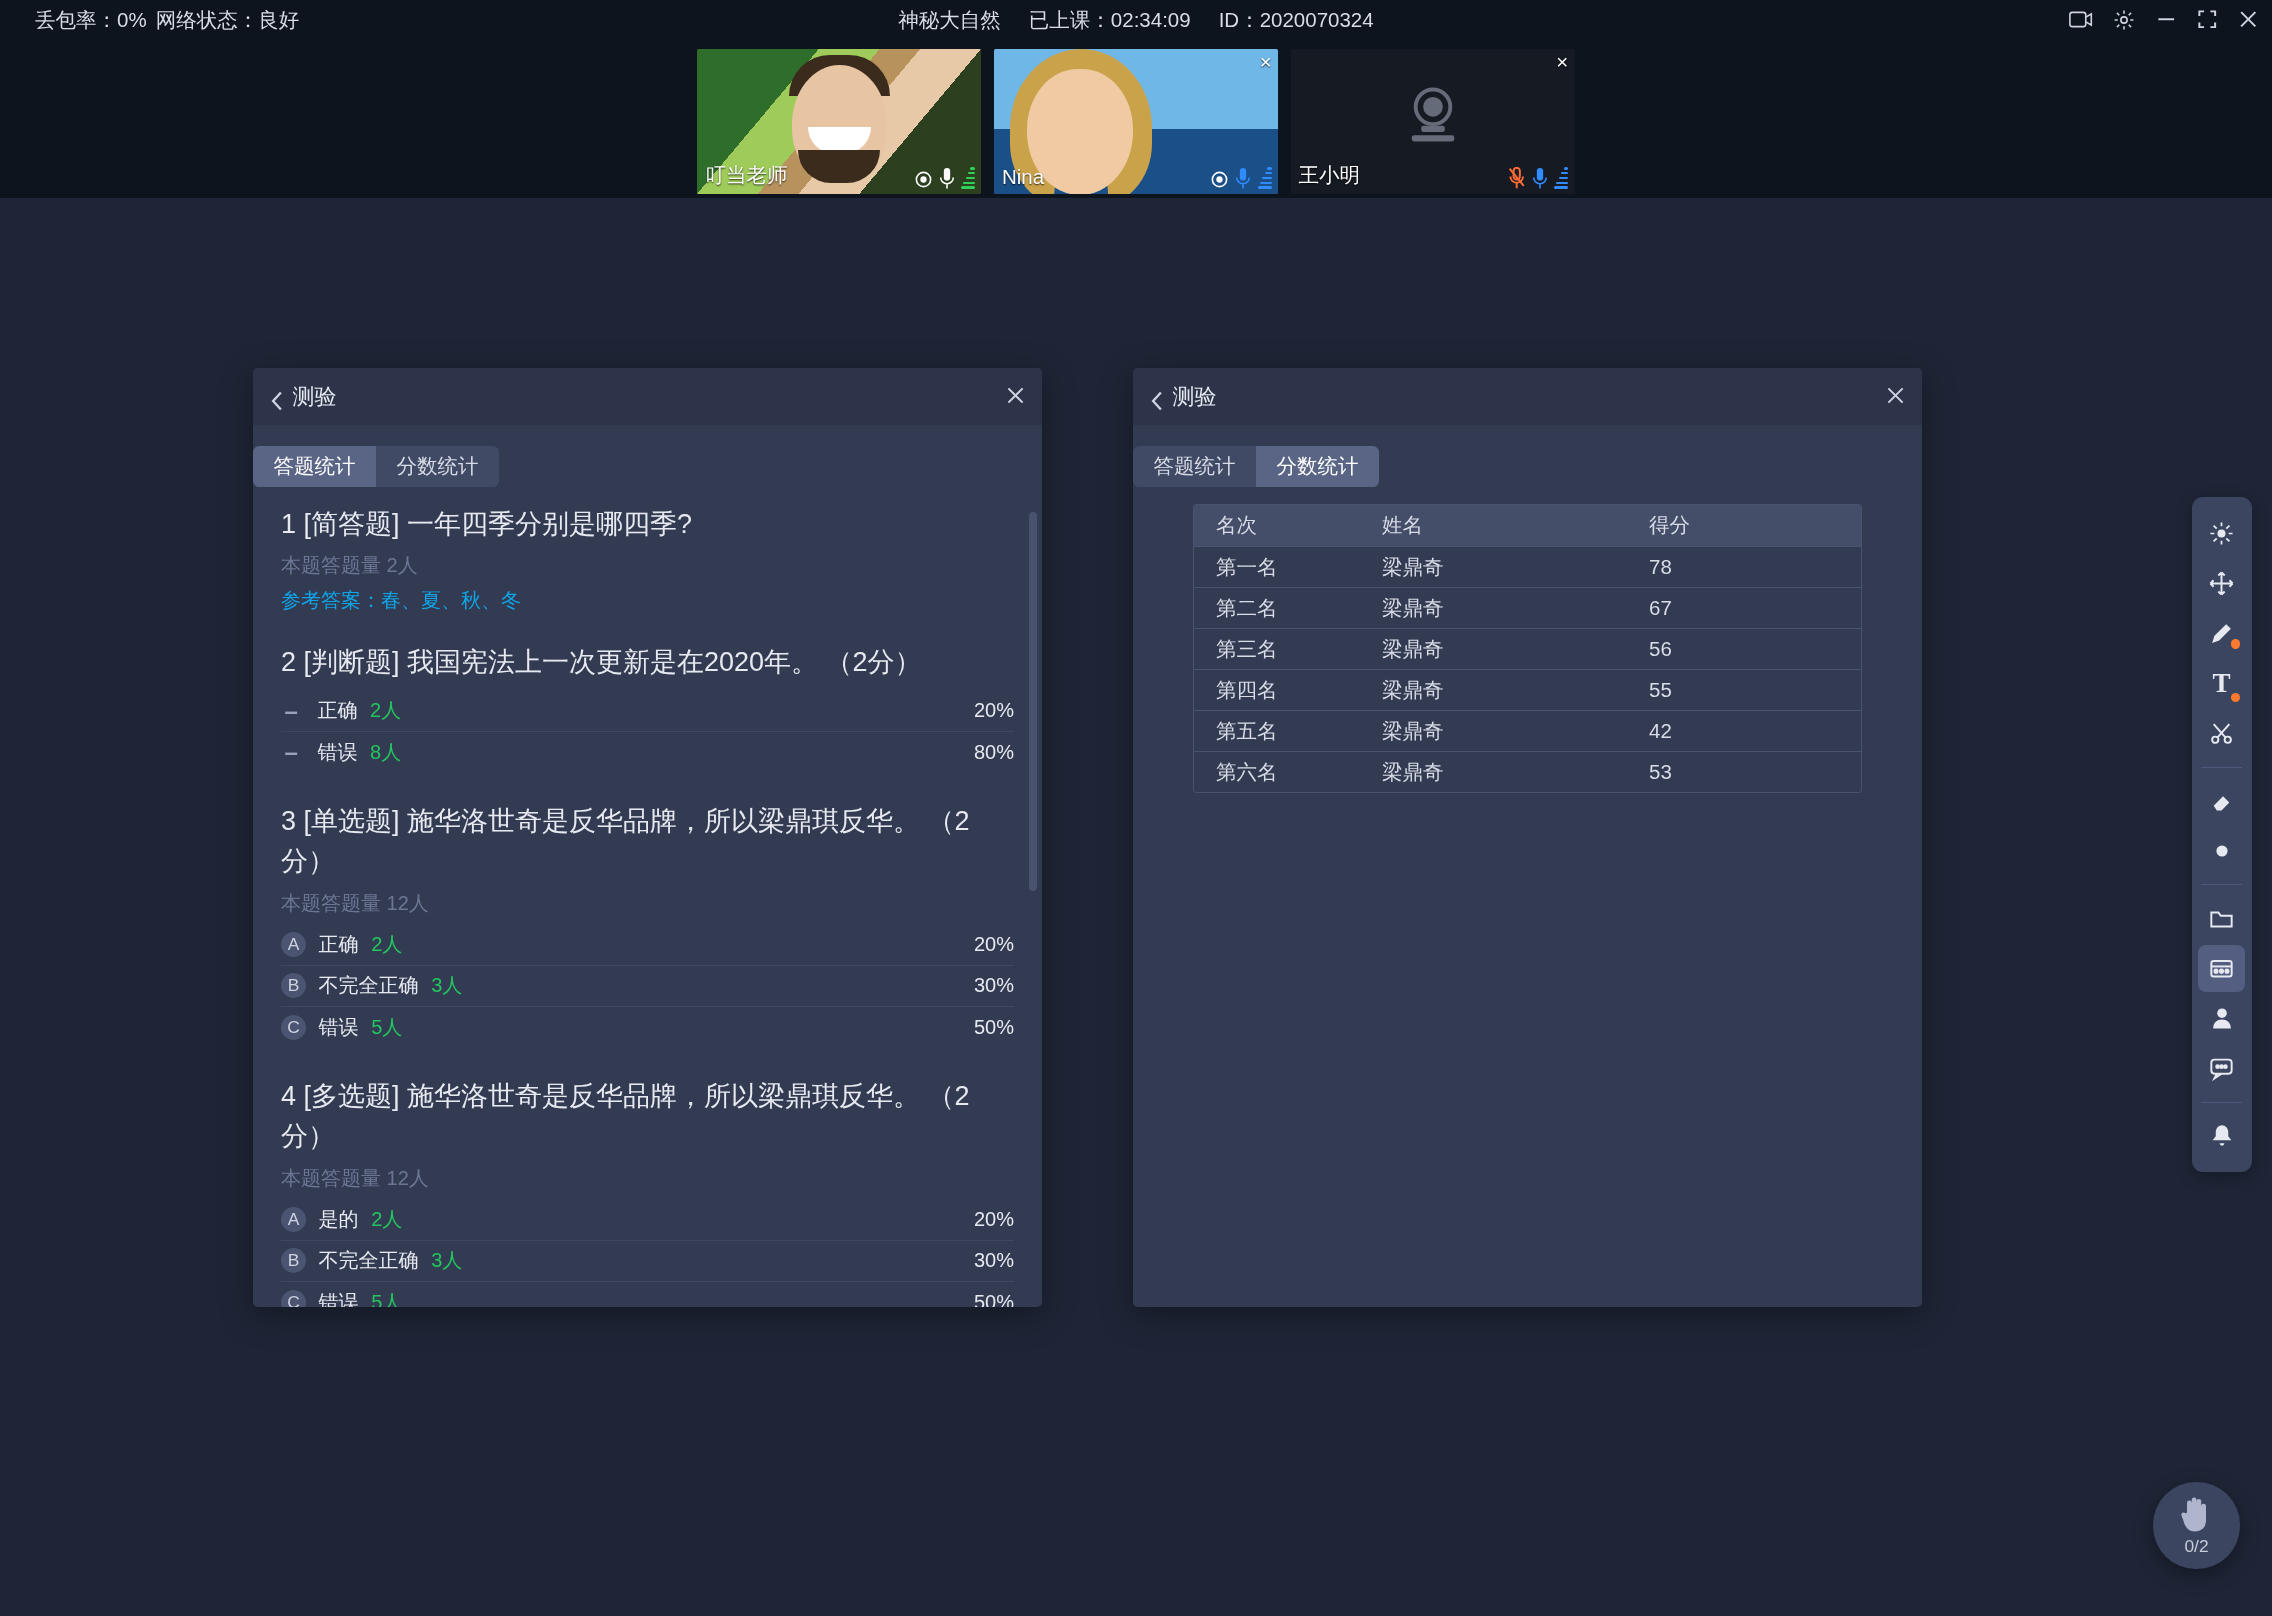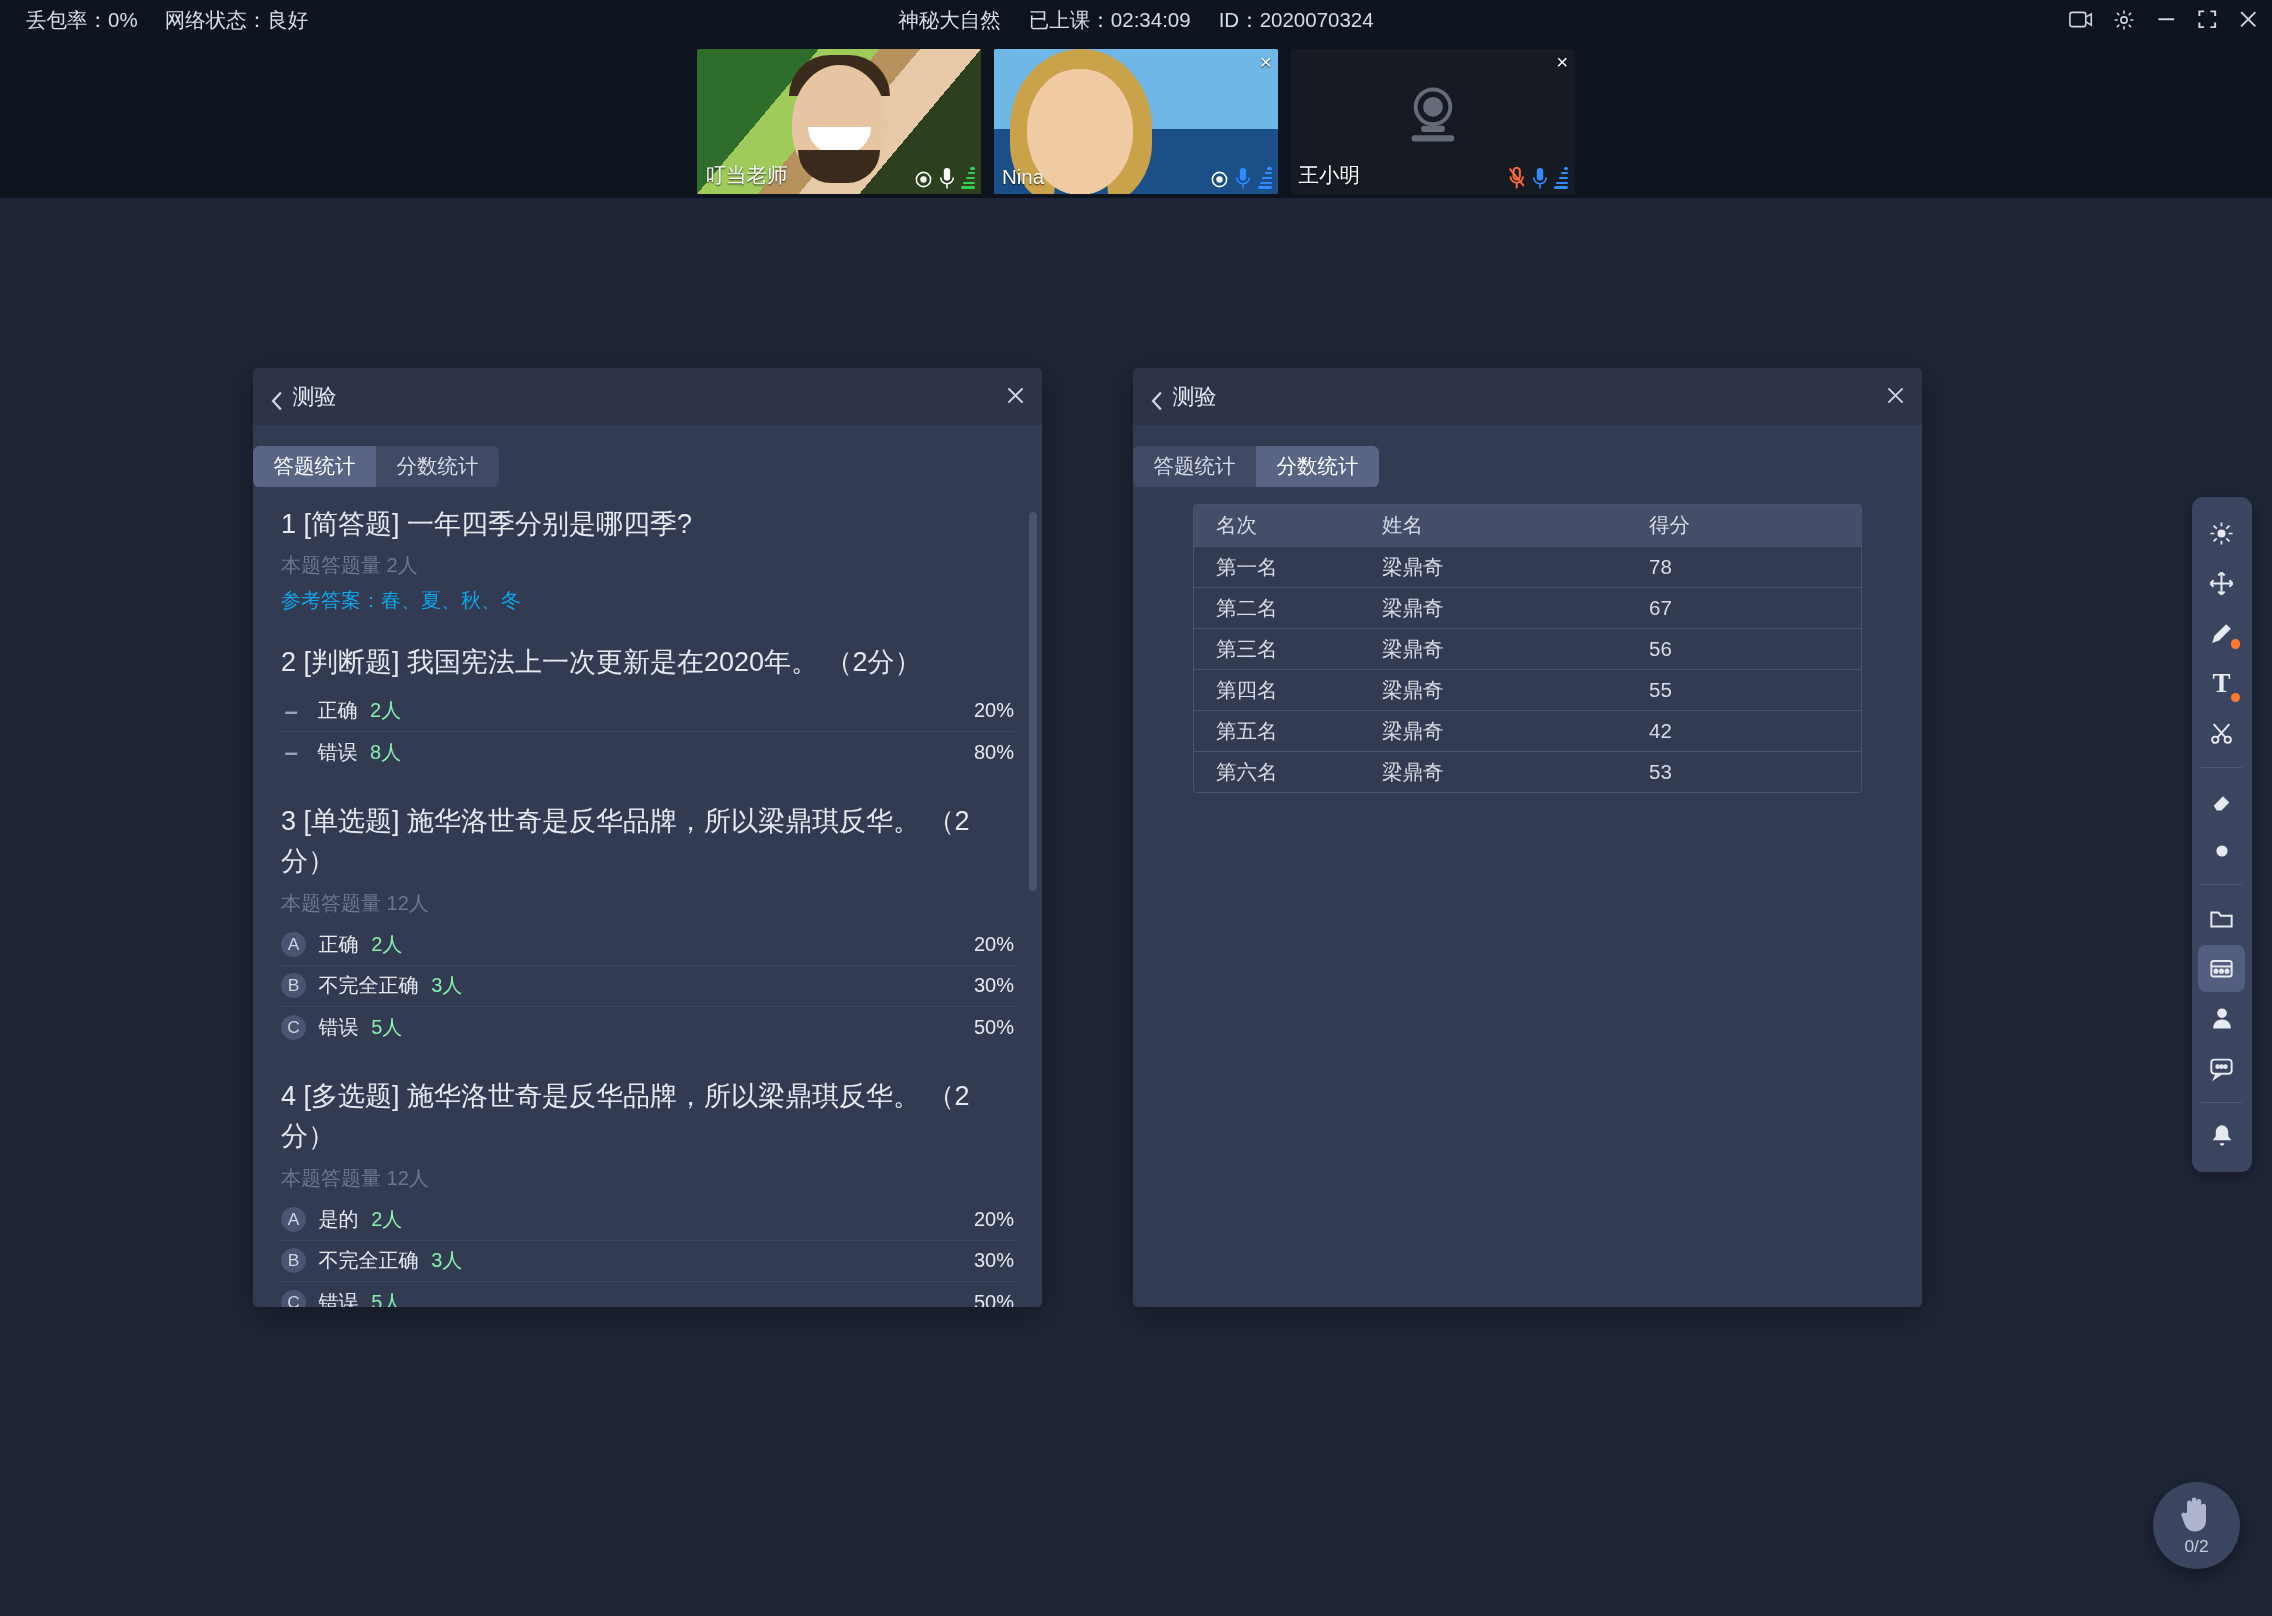--- a/index.html
+++ b/index.html
@@ -1,19 +1,19 @@
 <!DOCTYPE html>
 <html style="font-size:12.6px"><head>
 <meta charset="utf-8">
 <style>
 html,body{margin:0;padding:0;width:2273px;height:1616px;background:#1e2536;font-family:"PingFang SC","Microsoft YaHei",Arial,sans-serif;color:#d8dce6;overflow:hidden;-webkit-font-smoothing:antialiased}
 *{box-sizing:border-box}
 
 .topbar{position:absolute;left:0;top:0;right:0;height:39px;background:#0e141e;display:flex;align-items:center;font-size:20.5px;color:#d8dce6}
-.topbar .left{display:flex;align-items:flex-start;gap:27px;padding-left:26px}
+.topbar .left{display:flex;align-items:flex-start;gap:9px;padding-left:35px}
 .topbar .center{position:absolute;left:50%;transform:translateX(-50%);display:flex;align-items:center;gap:28px}
 .topbar .right{position:absolute;right:14px;display:flex;align-items:center;gap:20.5px}
 .topbar svg{display:block}
 .icnbtn{cursor:pointer;display:flex;align-items:center;justify-content:center}
 
 .videostrip{position:absolute;left:0;top:39px;right:0;height:159px;background:#0e141e;display:flex;justify-content:center;gap:12.6px;padding-top:9.5px}
 .vtile{position:relative;width:284px;height:145px;background:#2a2f3a;border-radius:1.6px;overflow:hidden}
 .vtile.off{background:#161b23}
 .vtile .name{position:absolute;left:8px;bottom:4.7px;font-size:20.5px;color:#fff;text-shadow:0 0.8px 1.6px rgba(0,0,0,.8)}
 .vtile .closex{position:absolute;top:3.2px;right:6.3px;color:#fff;font-size:20.5px;line-height:1;cursor:pointer;text-shadow:0 0.8px 1.6px rgba(0,0,0,.8)}
@@ -49,21 +49,21 @@
 
 .q{margin-bottom:28px}
 .qtext{font-size:27px;color:#e6e9f0;line-height:1.5;margin-bottom:8px}
 .qmeta{font-size:20px;color:#6c7693;margin-bottom:8px}
 .qref{font-size:20px;color:#0ea5e9;margin-bottom:4.7px}
 .optrow{display:flex;align-items:center;height:41px;border-bottom:0.8px solid #3f4761;font-size:20px}
 .optrow:last-child{border-bottom:none}
 .badge{width:25px;height:25px;border-radius:12.6px;background:#4b5470;color:#cfd4e2;font-size:17.4px;display:flex;align-items:center;justify-content:center;margin-right:12.6px;flex-shrink:0}
 .dash{width:20.5px;display:flex;align-items:center;justify-content:center;margin-right:16px;color:#9aa2bb;font-size:24px;font-weight:700}
 .optlabel{color:#e6e9f0;margin-right:12.6px}
-.optcount{color:#86efac}
+.optcount{color:#22c55e}
 .optpct{margin-left:auto;color:#e6e9f0}
 
 .tbl{width:669px;margin:0 auto;border:0.8px solid #4a536e;border-radius:3.2px;overflow:hidden}
 .tr{display:flex;height:41px;align-items:center;border-top:0.8px solid #4a536e;font-size:20.5px}
 .tr.head{background:#454e69;border-top:none}
 .tr .c{padding-left:22px}
 .c1{width:166px}
 .c2{width:267px}
 .c3{flex:1}
 

